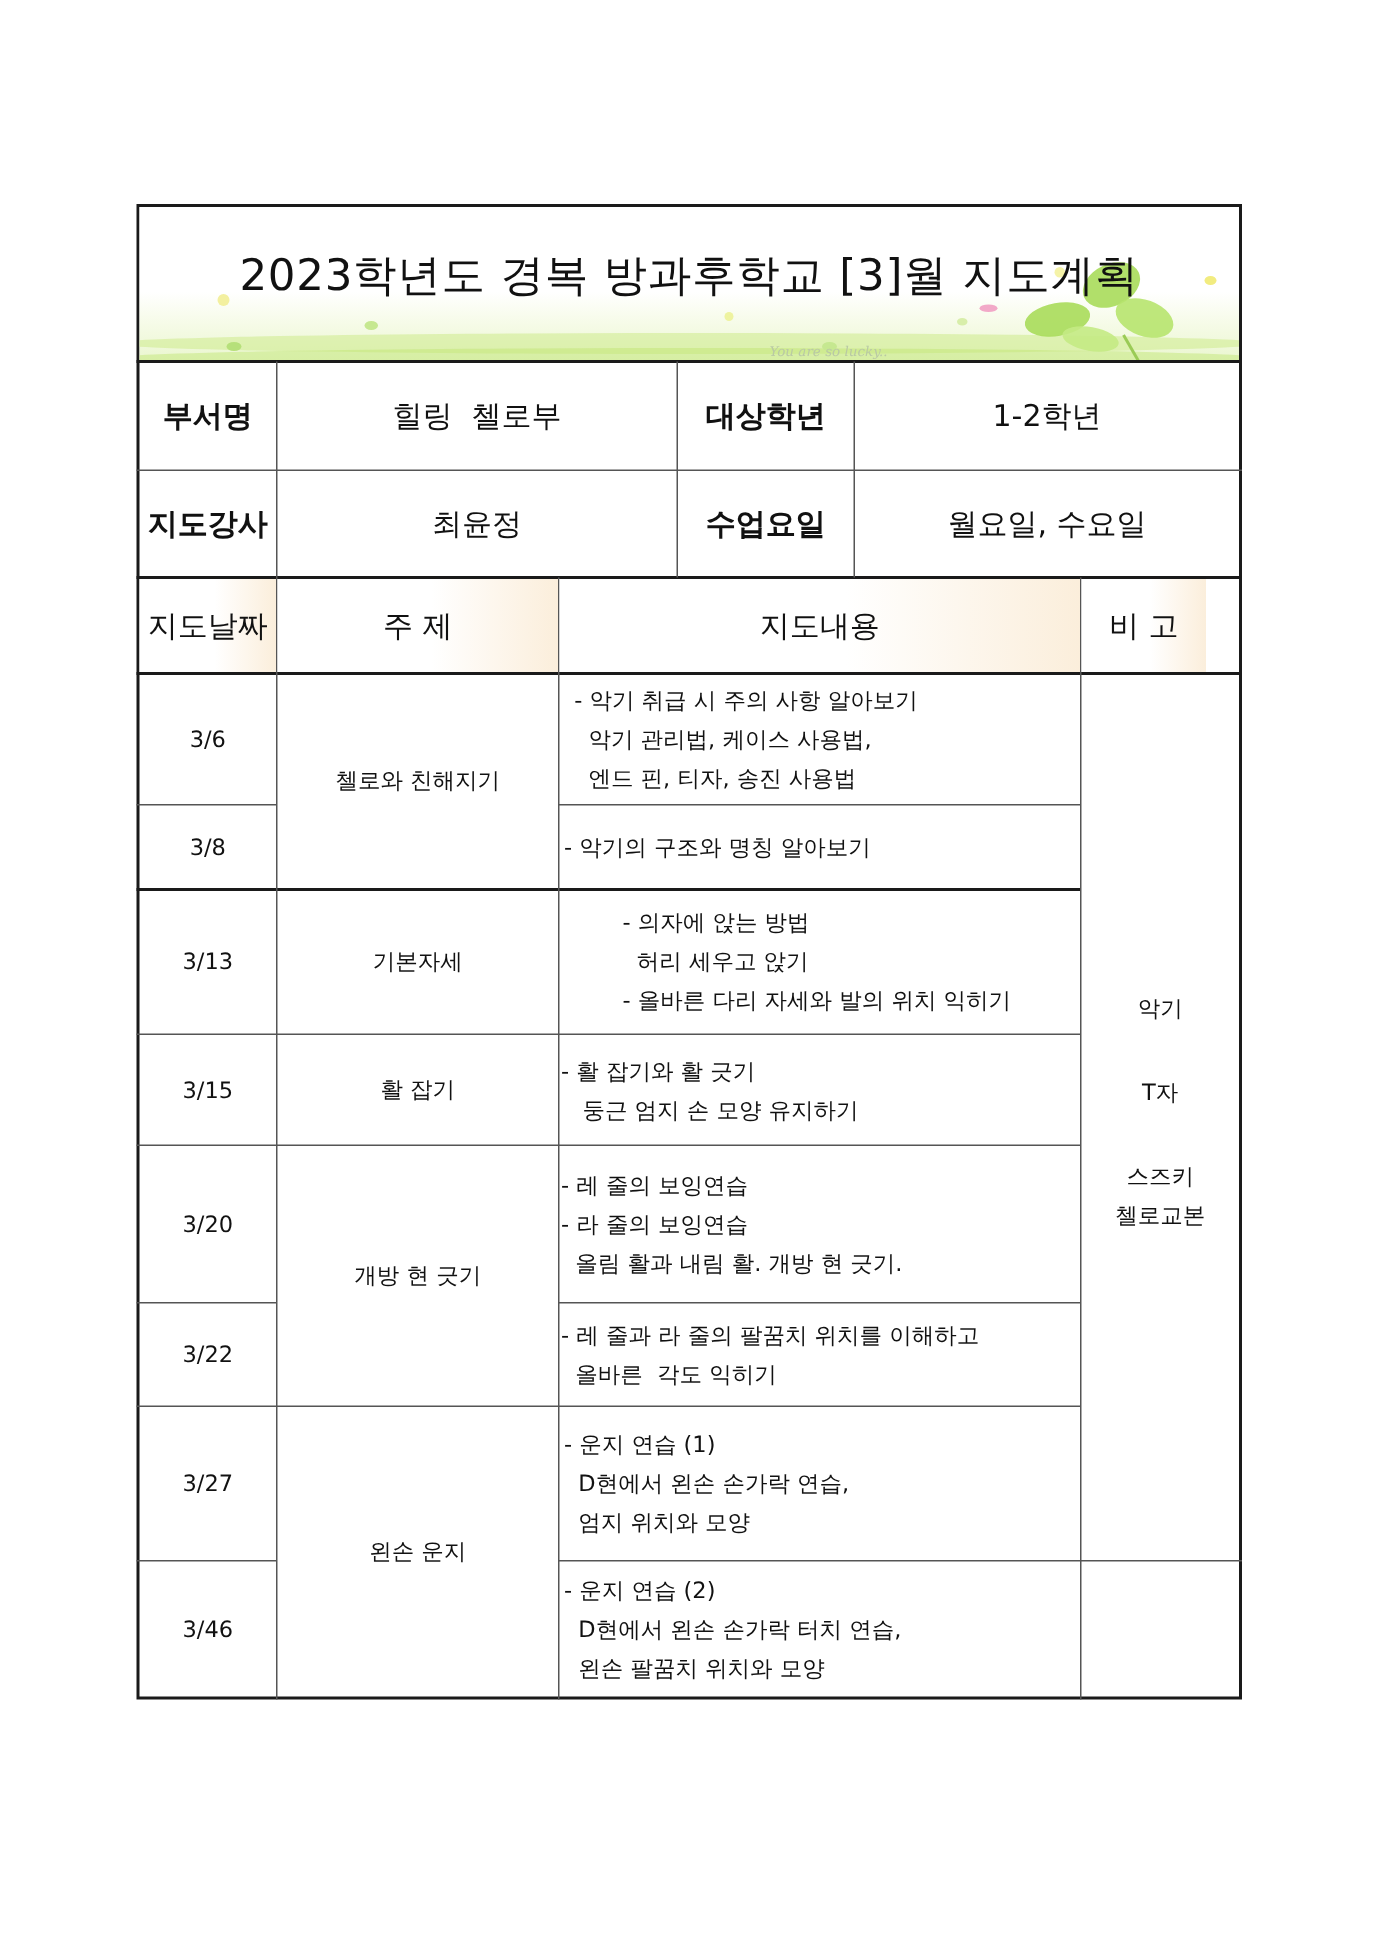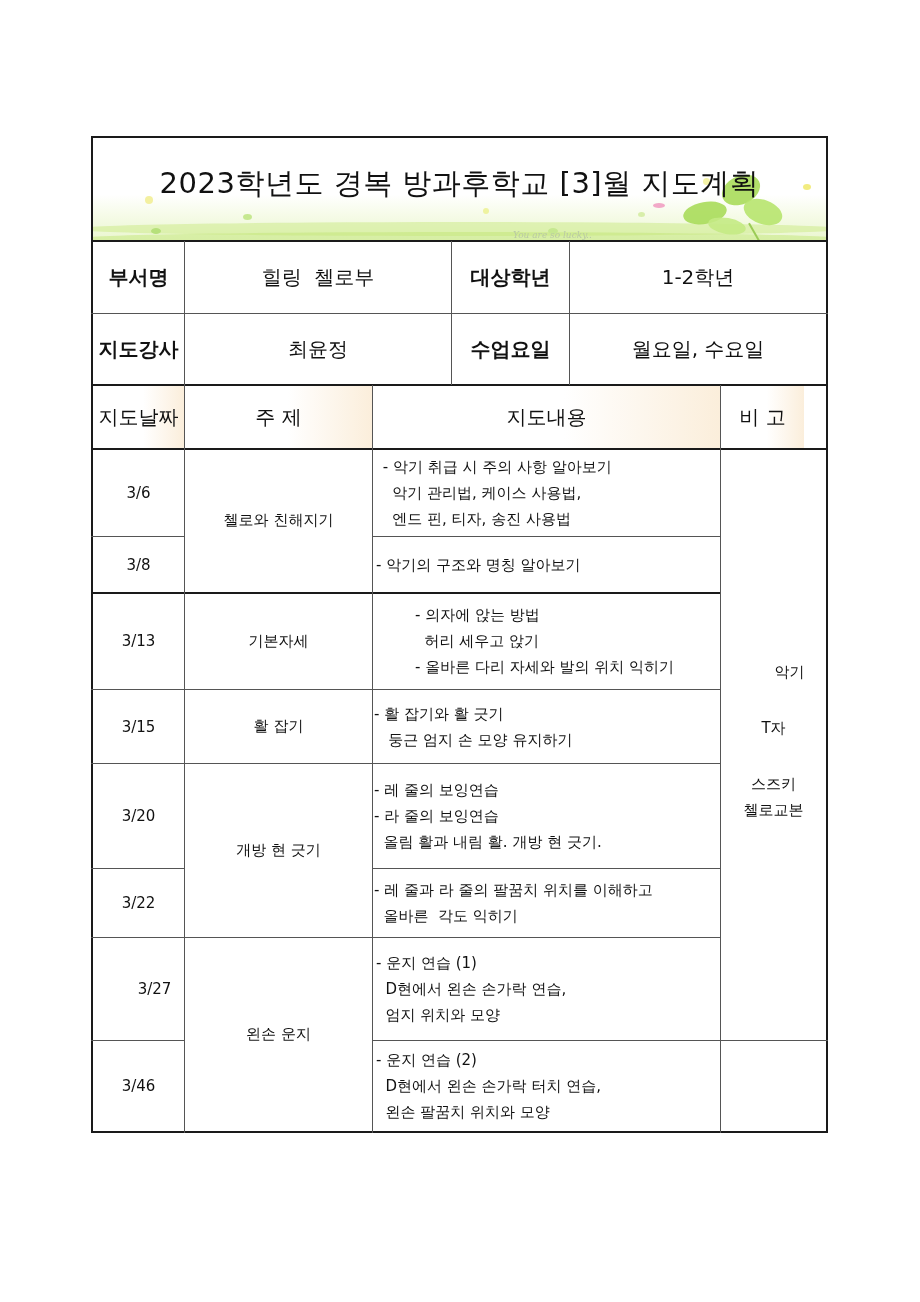--- a/index.html
+++ b/index.html
@@ -94,21 +94,21 @@
 <div class="cell hdr" style="left:185px;top:386px;width:187px;height:62px;">주 제</div>
 <div class="cell hdr" style="left:373px;top:386px;width:347px;height:62px;">지도내용</div>
 <div class="cell hdr" style="left:721px;top:386px;width:83px;height:62px;">비 고</div>
 
 <div class="cell date" style="left:93px;top:449px;width:91px;height:87px;">3/6</div>
 <div class="cell date" style="left:93px;top:537px;width:91px;height:55px;">3/8</div>
 <div class="cell date" style="left:93px;top:593px;width:91px;height:96px;">3/13</div>
 <div class="cell date" style="left:93px;top:690px;width:91px;height:73px;">3/15</div>
 <div class="cell date" style="left:93px;top:764px;width:91px;height:104px;">3/20</div>
 <div class="cell date" style="left:93px;top:869px;width:91px;height:68px;">3/22</div>
-<div class="cell date" style="left:93px;top:938px;width:91px;height:102px;margin-left:16px;">3/27</div>
+<div class="cell date" style="left:93px;top:938px;width:91px;height:102px;">3/27</div>
 <div class="cell date" style="left:93px;top:1041px;width:91px;height:90px;">3/46</div>
 
 <div class="cell topic" style="left:185px;top:449px;width:187px;height:143px;">첼로와 친해지기</div>
 <div class="cell topic" style="left:185px;top:593px;width:187px;height:96px;">기본자세</div>
 <div class="cell topic" style="left:185px;top:690px;width:187px;height:73px;">활 잡기</div>
 <div class="cell topic" style="left:185px;top:764px;width:187px;height:173px;">개방 현 긋기</div>
 <div class="cell topic" style="left:185px;top:938px;width:187px;height:193px;">왼손 운지</div>
 
 <div class="cell content" style="left:374px;top:449px;width:346px;height:87px;padding-left:4px;">
   <div class="lines">
@@ -157,18 +157,18 @@
 </div>
 <div class="cell content" style="left:374px;top:1041px;width:346px;height:90px;padding-left:2px;">
   <div class="lines">
     <span>- 운지 연습 (2)</span>
     <span>  D현에서 왼손 손가락 터치 연습,</span>
     <span>  왼손 팔꿈치 위치와 모양</span>
   </div>
 </div>
 
 <div class="abs" style="left:721px;top:449px;width:105px;height:591px;">
-  <div class="abs" style="left:16px;top:214px;width:105px;text-align:center;font-size:15px;">악기</div>
+  <div class="abs" style="left:0;top:214px;width:105px;text-align:center;font-size:15px;">악기</div>
   <div class="abs" style="left:0;top:270px;width:105px;text-align:center;font-size:15px;">T자</div>
   <div class="abs" style="left:0;top:326px;width:105px;text-align:center;font-size:15px;">스즈키</div>
   <div class="abs" style="left:0;top:352px;width:105px;text-align:center;font-size:15px;">첼로교본</div>
 </div>
 <div class="abs" style="left:721px;top:1041px;width:105px;height:90px;"></div>
 
 </body></html>

